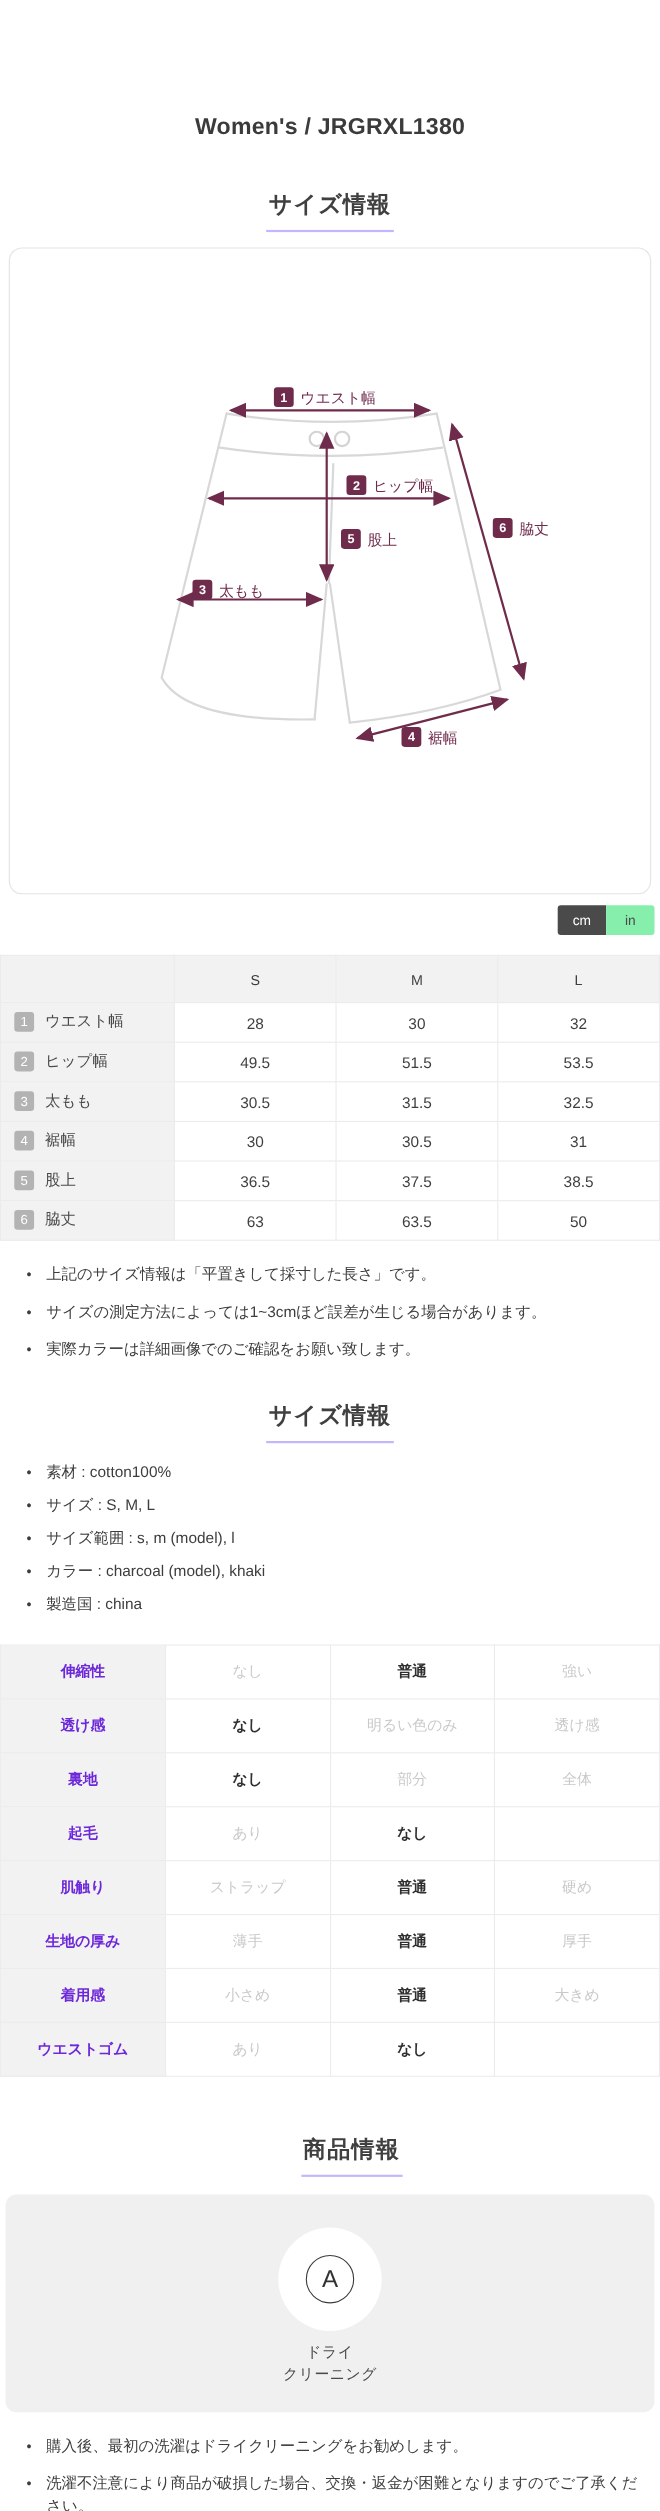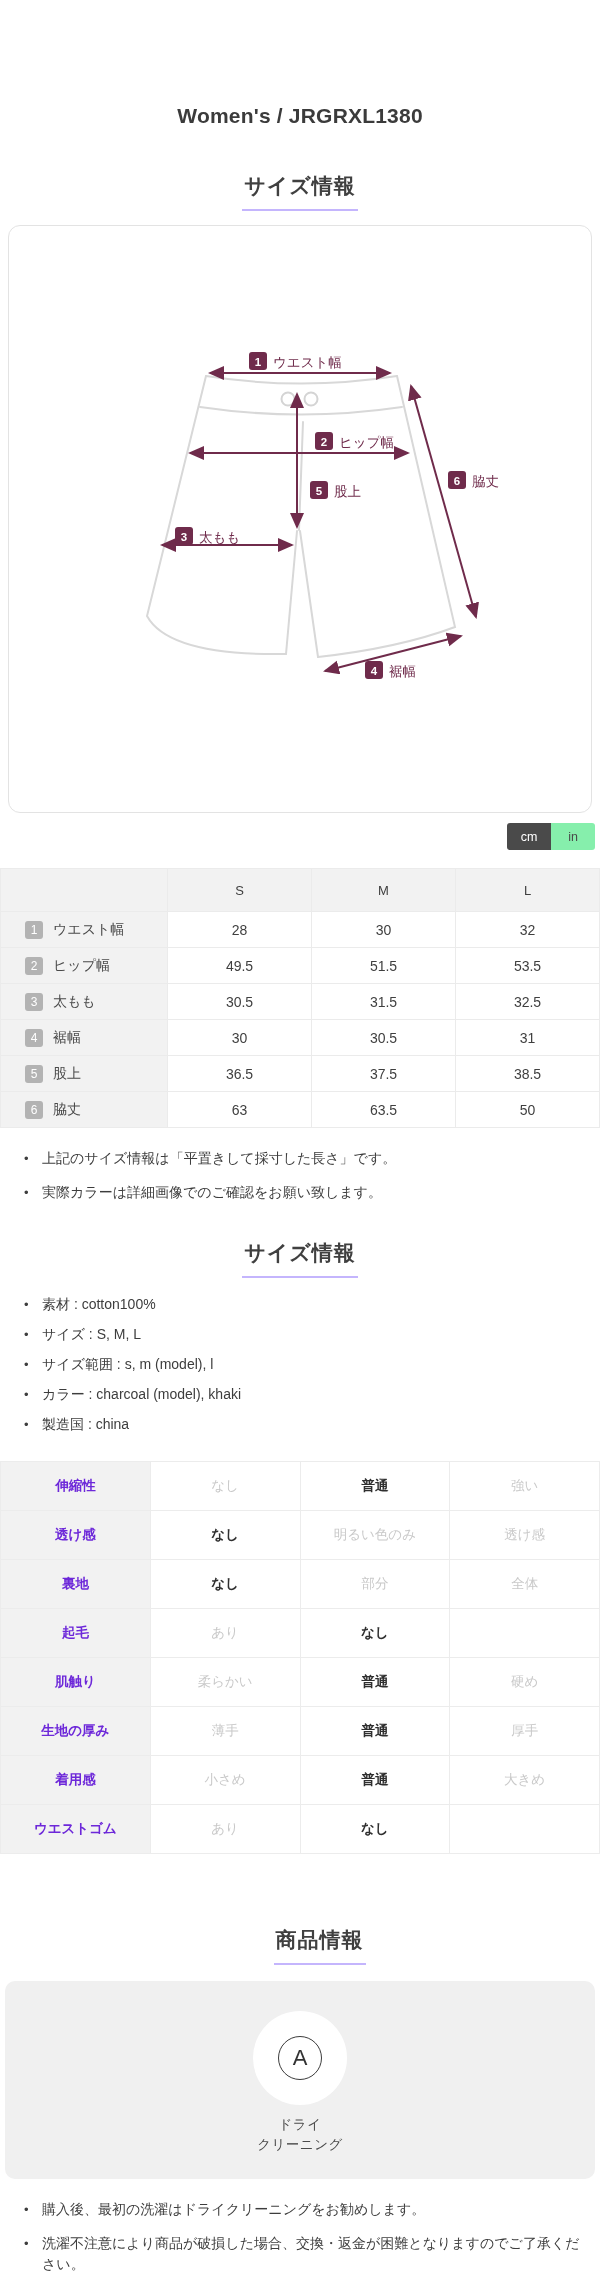--- a/index.html
+++ b/index.html
@@ -12,21 +12,21 @@
     margin-top:104px; text-align:center;
     font-size:21px; font-weight:700; color:#3b3b3b; letter-spacing:.2px;
   }
   .head-wrap { display:flex; justify-content:center; }
   .section-head {
     font-size:21px; font-weight:700; color:#404040; letter-spacing:1px;
     padding:0 2px 9px; border-bottom:2px solid #c4b5fd;
   }
   .hw1 { margin-top:44px; }
   .hw2 { margin-top:36px; }
-  .hw3 { margin-top:72px;padding-left:39px; }
+  .hw3 { margin-top:52px;padding-left:39px; }
 
   .diagram-box {
     margin:14px 8px 0; height:588px; box-sizing:border-box;
     border:1px solid #e3e3e3; border-radius:12px; background:#fff;
     display:flex; align-items:center; justify-content:center;
   }
 
   .toggle-row { display:flex; justify-content:flex-end; margin:10px 5px 0 0; }
   .toggle-btn {
     width:44px; height:27px; display:flex; align-items:center; justify-content:center;
@@ -35,21 +35,21 @@
   .toggle-cm { background:#4a4a4a; color:#fff; border-radius:3px 0 0 3px; }
   .toggle-in { background:#86efac; color:#4a4a4a; border-radius:0 3px 3px 0; }
 
   table { border-collapse:collapse; width:600px; }
   .size-table { margin-top:18px; }
   .size-table th, .size-table td { border:1px solid #ebebeb; }
   .size-table thead th {
     height:40px; background:#f2f2f2; font-size:13px; font-weight:400; color:#3f3f3f;
   }
   .size-table tbody th {
-    width:150px; background:#f2f2f2; text-align:left; padding-left:24px;
+    width:150px; background:#f2f2f2; text-align:left; padding-left:12px;
     height:33px; font-weight:400;
   }
   .num-badge {
     display:inline-block; width:18px; height:18px; background:#b3b3b3; color:#fff;
     border-radius:3px; text-align:center; line-height:18px; font-size:12px;
     margin-right:10px; vertical-align:middle;
   }
   .row-label { font-size:14px; color:#4a4a4a; vertical-align:middle; }
   .size-table td { width:150px; text-align:center; font-size:14px; color:#3f3f3f; background:#fff; }
 
@@ -218,20 +218,21 @@
       <th><span class="num-badge">6</span><span class="row-label">脇丈</span></th>
       <td>63</td>
       <td>63.5</td>
       <td>50</td>
     </tr>
   </tbody>
 </table>
 
 <ul class="bullets">
   <li>上記のサイズ情報は「平置きして採寸した長さ」です。</li>
+  <li>サイズの測定方法によっては1~3cmほど誤差が生じる場合があります。</li>
   <li>実際カラーは詳細画像でのご確認をお願い致します。</li>
 </ul>
 
 <div class="head-wrap hw2">
   <div class="section-head">サイズ情報</div>
 </div>
 
 <ul class="bullets info-list">
   <li>素材 : cotton100%</li>
   <li>サイズ : S, M, L</li>
@@ -261,21 +262,21 @@
       <td>全体</td>
     </tr>
     <tr>
       <th>起毛</th>
       <td>あり</td>
       <td class="sel">なし</td>
       <td></td>
     </tr>
     <tr>
       <th>肌触り</th>
-      <td>柔らかい</td>
+      <td>ストラップ</td>
       <td class="sel">普通</td>
       <td>硬め</td>
     </tr>
     <tr>
       <th>生地の厚み</th>
       <td>薄手</td>
       <td class="sel">普通</td>
       <td>厚手</td>
     </tr>
     <tr>

